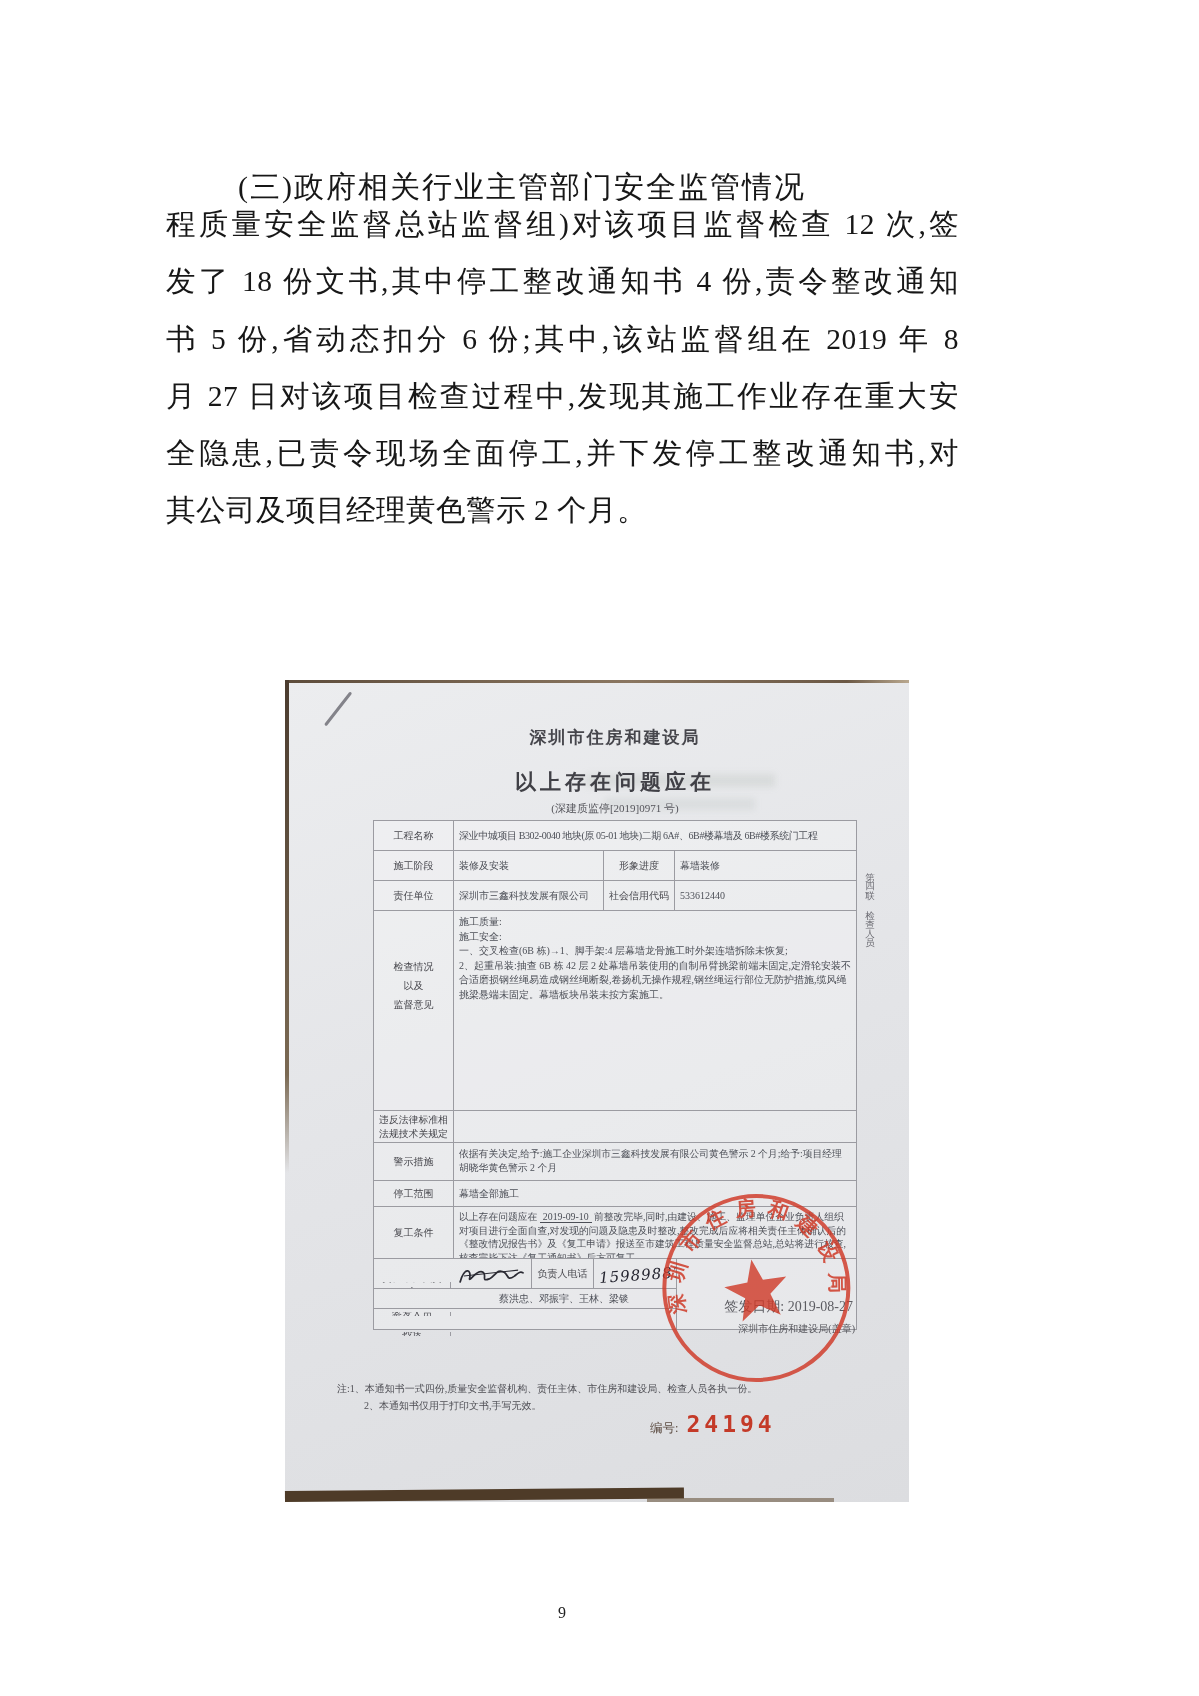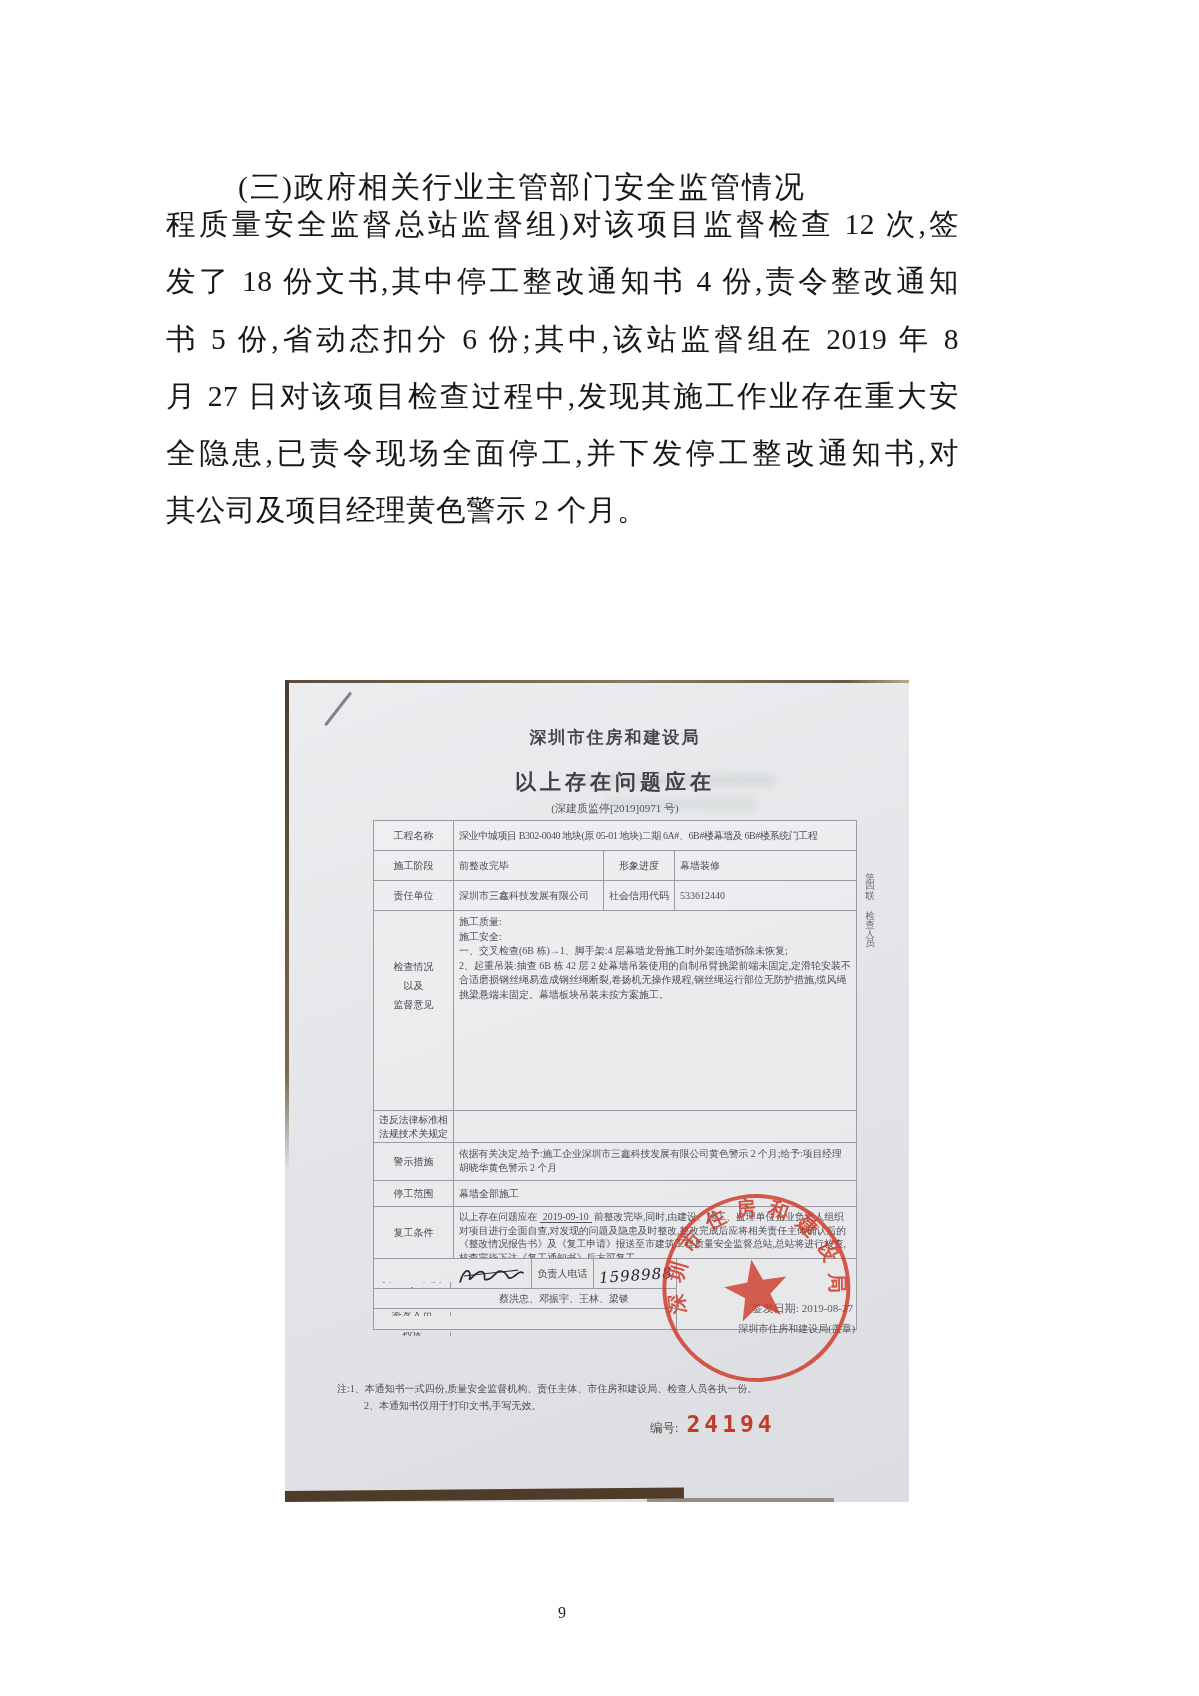--- a/index.html
+++ b/index.html
@@ -52,21 +52,21 @@
   .insp-body{line-height:14.5px;padding-top:4px;}
   .small{font-size:9.8px;line-height:13.5px;}
   .u{border-bottom:1px solid #4c4f57;padding:0 3px;}
   .grp{display:flex;}
   .grp-left{width:303px;border-right:1px solid #9b9ba1;box-sizing:border-box;}
   .grow{display:flex;border-bottom:1px solid #9b9ba1;box-sizing:border-box;}
   .grow:last-child{border-bottom:none;}
   .gh30{height:30px;} .gh20{height:20px;gap:43px;}
   .w77{width:77px;margin-top:23px;} .w81{width:81px;} .w62{width:62px;}
   .grp-right{flex:1;position:relative;}
-  .issue-date{position:absolute;right:3px;bottom:13px;white-space:nowrap;color:#5c5c62;z-index:2;font-size:11px;}
+  .issue-date{position:absolute;right:3px;bottom:13px;white-space:nowrap;color:#5c5c62;z-index:2;font-size:14px;}
   .phone{font-family:"DejaVu Serif",serif;font-style:italic;font-size:15px;color:#23232e;
          transform:rotate(-4deg);letter-spacing:1px;white-space:nowrap;}
   
   .stamp-cap{position:absolute;right:54px;top:642px;font-size:10px;color:#55555b;z-index:2;}
   .notes{position:absolute;left:52px;top:700px;font-size:10px;line-height:17px;color:#4f4f55;}
   .note2{padding-left:27px;}
   .serial{position:absolute;left:365px;top:731px;display:flex;align-items:baseline;}
   .serial-lab{font-size:12.5px;color:#5c4c42;}
   .serial-num{font-family:"DejaVu Sans Mono",monospace;font-size:23px;font-weight:bold;
               color:#c43a28;letter-spacing:4px;margin-left:8px;}
@@ -103,21 +103,21 @@
     <div class="docno">(深建质监停[2019]0971 号)</div>
     <div class="vside">第四联,检查人员</div>
 
     <div class="frm">
       <div class="row h30">
         <div class="cell lab w80">工程名称</div>
         <div class="cell val fx nowrap">深业中城项目 B302-0040 地块(原 05-01 地块)二期 6A#、6B#楼幕墙及 6B#楼系统门工程</div>
       </div>
       <div class="row h30">
         <div class="cell lab w80">施工阶段</div>
-        <div class="cell val w150">前整改完毕</div>
+        <div class="cell val w150">装修及安装</div>
         <div class="cell lab w71">形象进度</div>
         <div class="cell val fx">幕墙装修</div>
       </div>
       <div class="row h30">
         <div class="cell lab w80">责任单位</div>
         <div class="cell val w150">深圳市三鑫科技发展有限公司</div>
         <div class="cell lab w71">社会信用代码</div>
         <div class="cell val fx">533612440</div>
       </div>
       <div class="row h200">

